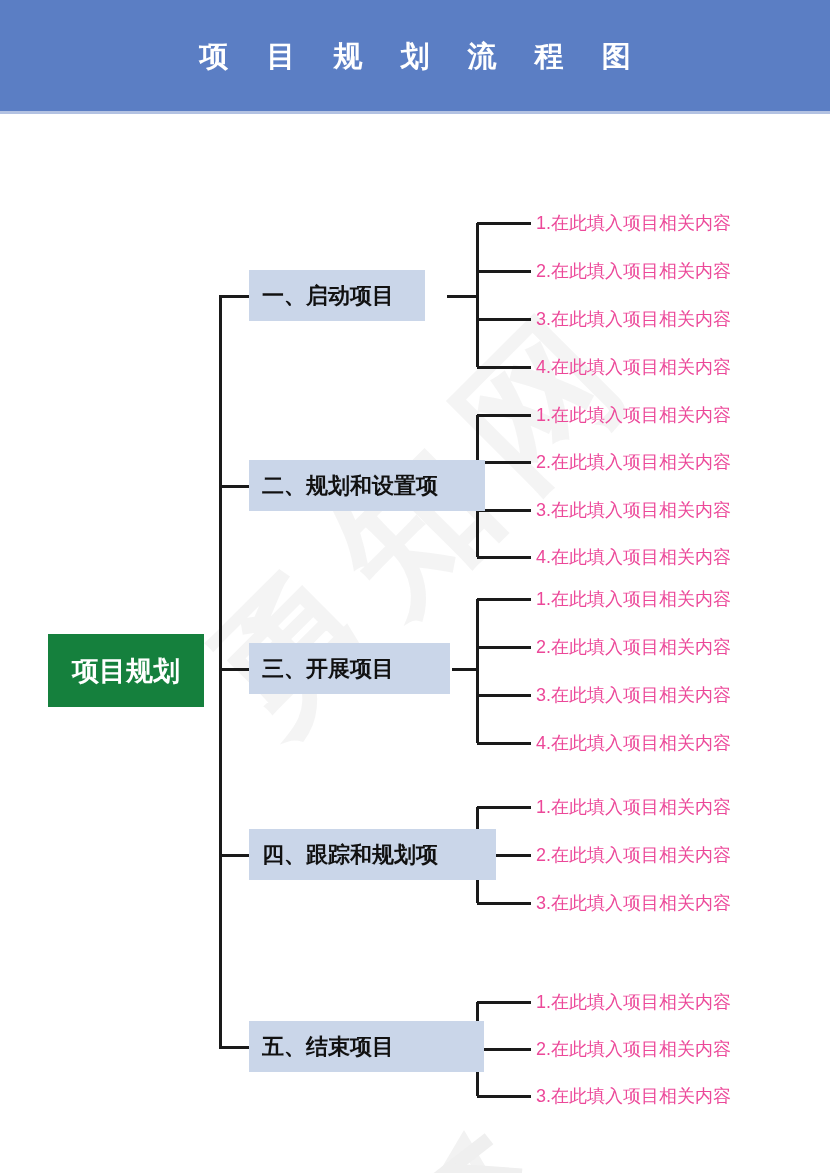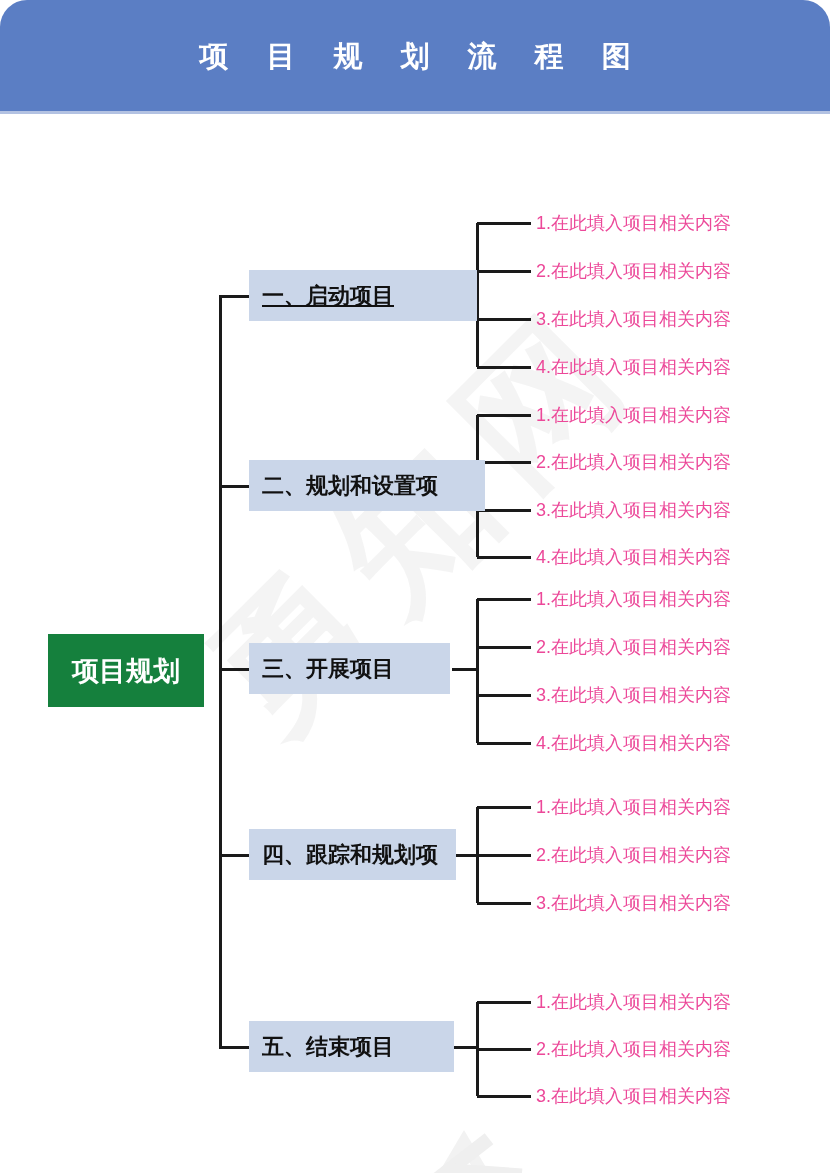--- a/index.html
+++ b/index.html
@@ -1,18 +1,18 @@
 <!DOCTYPE html>
 <html><head>
 <meta charset="utf-8">
 <style>
   html,body{margin:0;padding:0;background:#fff;}
   .page{
     position:relative;width:830px;height:1173px;background:#ffffff;
-    overflow:hidden;font-family:"Liberation Sans","DejaVu Sans",sans-serif;border-radius:27px;
+    overflow:hidden;font-family:"Liberation Sans","DejaVu Sans",sans-serif;
   }
   
   .header{
     position:absolute;left:0;top:0;width:830px;height:111px;
     background:#5b7ec4;border-bottom:3px solid #b3c2e2;
   }
   .header-title{
     position:absolute;left:0;top:0;width:100%;height:111px;
     line-height:113px;text-align:center;color:#ffffff;
     font-size:29px;font-weight:bold;letter-spacing:15px;
@@ -108,38 +108,38 @@
         <line x1="477" y1="855" x2="531" y2="855" stroke="#1a1a1a" stroke-width="3" shape-rendering="crispEdges"></line>
         <line x1="477" y1="903" x2="531" y2="903" stroke="#1a1a1a" stroke-width="3" shape-rendering="crispEdges"></line>
         <line x1="219" y1="1047" x2="251" y2="1047" stroke="#1a1a1a" stroke-width="3" shape-rendering="crispEdges"></line>
         <line x1="452" y1="1047" x2="477" y2="1047" stroke="#1a1a1a" stroke-width="3" shape-rendering="crispEdges"></line>
         <line x1="477" y1="1002" x2="477" y2="1096" stroke="#1a1a1a" stroke-width="3" shape-rendering="crispEdges"></line>
         <line x1="477" y1="1002" x2="531" y2="1002" stroke="#1a1a1a" stroke-width="3" shape-rendering="crispEdges"></line>
         <line x1="477" y1="1049" x2="531" y2="1049" stroke="#1a1a1a" stroke-width="3" shape-rendering="crispEdges"></line>
         <line x1="477" y1="1096" x2="531" y2="1096" stroke="#1a1a1a" stroke-width="3" shape-rendering="crispEdges"></line>
       </svg>
     <div class="root-box">项目规划</div>
-  <div class="branch-box" style="top: 270px; width: 228px; text-decoration: underline;">一、启动项目</div>
+  <div class="branch-box" style="top: 270px; width: 176px;">一、启动项目</div>
       <div class="leaf-item" style="top: 210px;">1.在此填入项目相关内容</div>
       <div class="leaf-item" style="top: 258px;">2.在此填入项目相关内容</div>
       <div class="leaf-item" style="top: 306px;">3.在此填入项目相关内容</div>
       <div class="leaf-item" style="top: 354px;">4.在此填入项目相关内容</div>
       <div class="branch-box" style="top: 460px; width: 236px;">二、规划和设置项</div>
       <div class="leaf-item" style="top: 402px;">1.在此填入项目相关内容</div>
       <div class="leaf-item" style="top: 449px;">2.在此填入项目相关内容</div>
       <div class="leaf-item" style="top: 497px;">3.在此填入项目相关内容</div>
       <div class="leaf-item" style="top: 544px;">4.在此填入项目相关内容</div>
       <div class="branch-box" style="top: 643px; width: 201px;">三、开展项目</div>
       <div class="leaf-item" style="top: 586px;">1.在此填入项目相关内容</div>
       <div class="leaf-item" style="top: 634px;">2.在此填入项目相关内容</div>
       <div class="leaf-item" style="top: 682px;">3.在此填入项目相关内容</div>
       <div class="leaf-item" style="top: 730px;">4.在此填入项目相关内容</div>
-      <div class="branch-box" style="top: 829px; width: 207px;">四、跟踪和规划项</div>
+      <div class="branch-box" style="top: 829px; width: 247px;">四、跟踪和规划项</div>
       <div class="leaf-item" style="top: 794px;">1.在此填入项目相关内容</div>
       <div class="leaf-item" style="top: 842px;">2.在此填入项目相关内容</div>
       <div class="leaf-item" style="top: 890px;">3.在此填入项目相关内容</div>
-      <div class="branch-box" style="top: 1021px; width: 205px;">五、结束项目</div>
+      <div class="branch-box" style="top: 1021px; width: 235px;">五、结束项目</div>
       <div class="leaf-item" style="top: 989px;">1.在此填入项目相关内容</div>
       <div class="leaf-item" style="top: 1036px;">2.在此填入项目相关内容</div>
       <div class="leaf-item" style="top: 1083px;">3.在此填入项目相关内容</div>
     </div>
 
 </div>
 
 </body></html>

